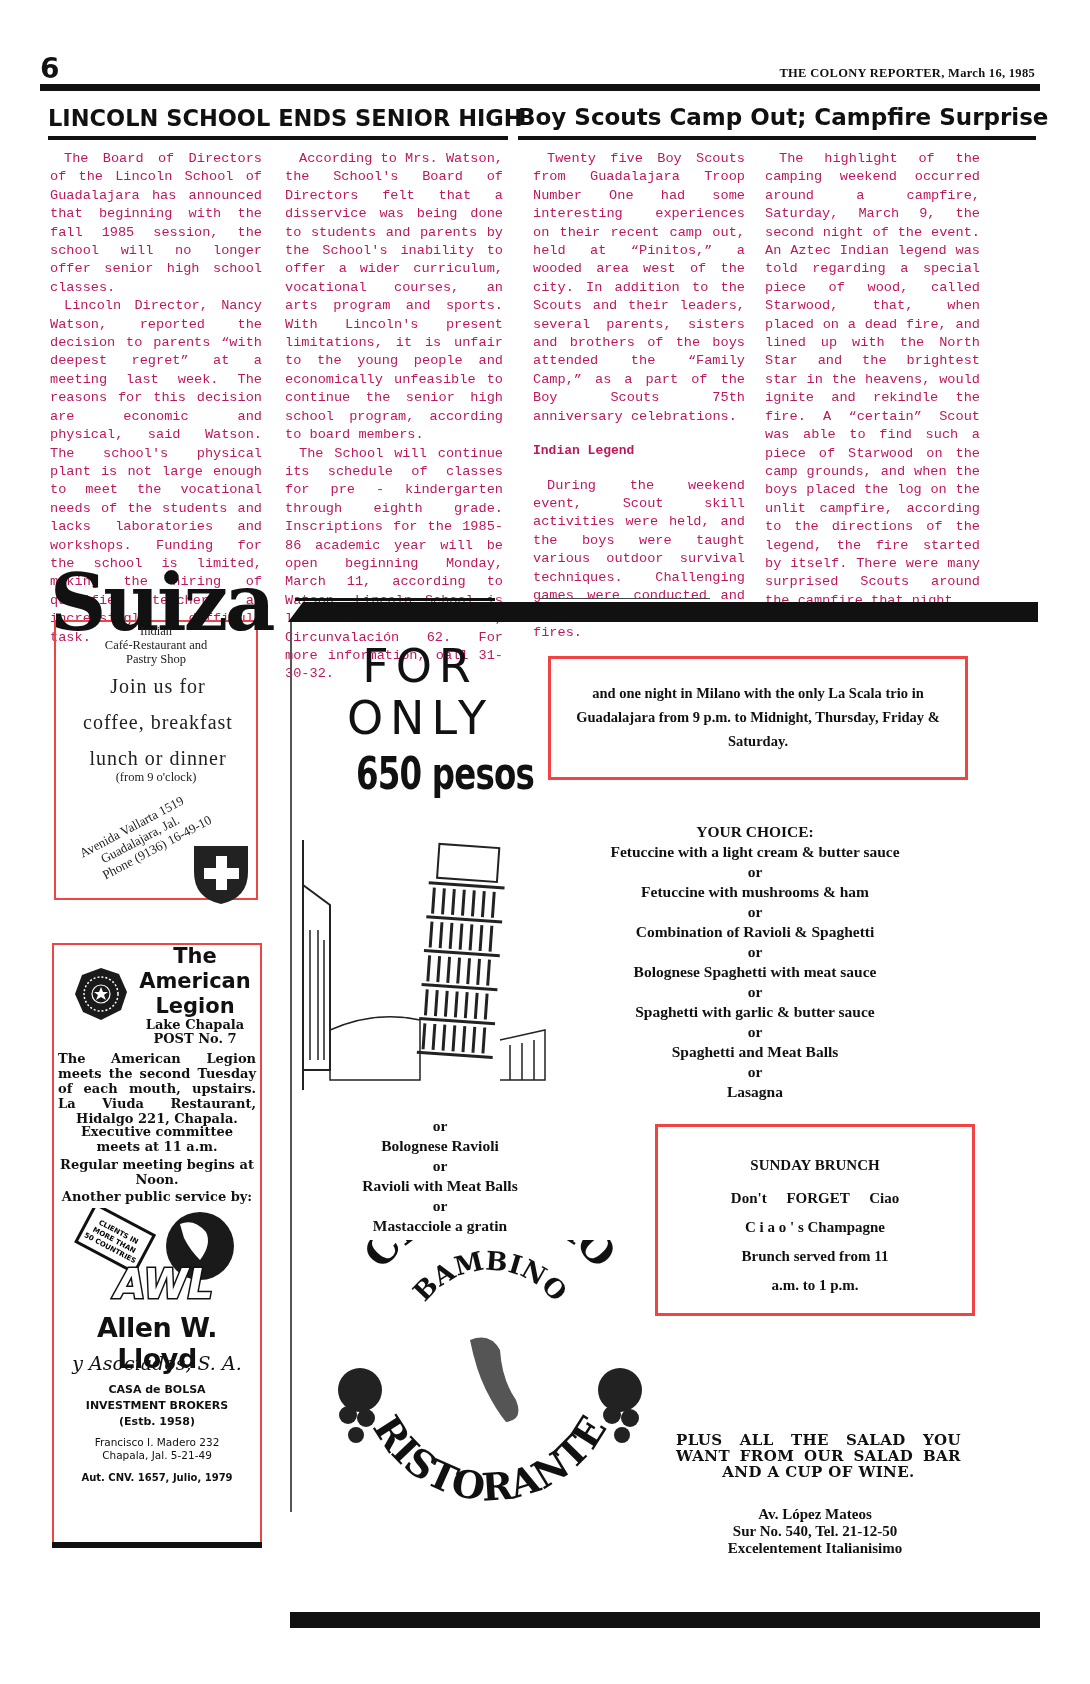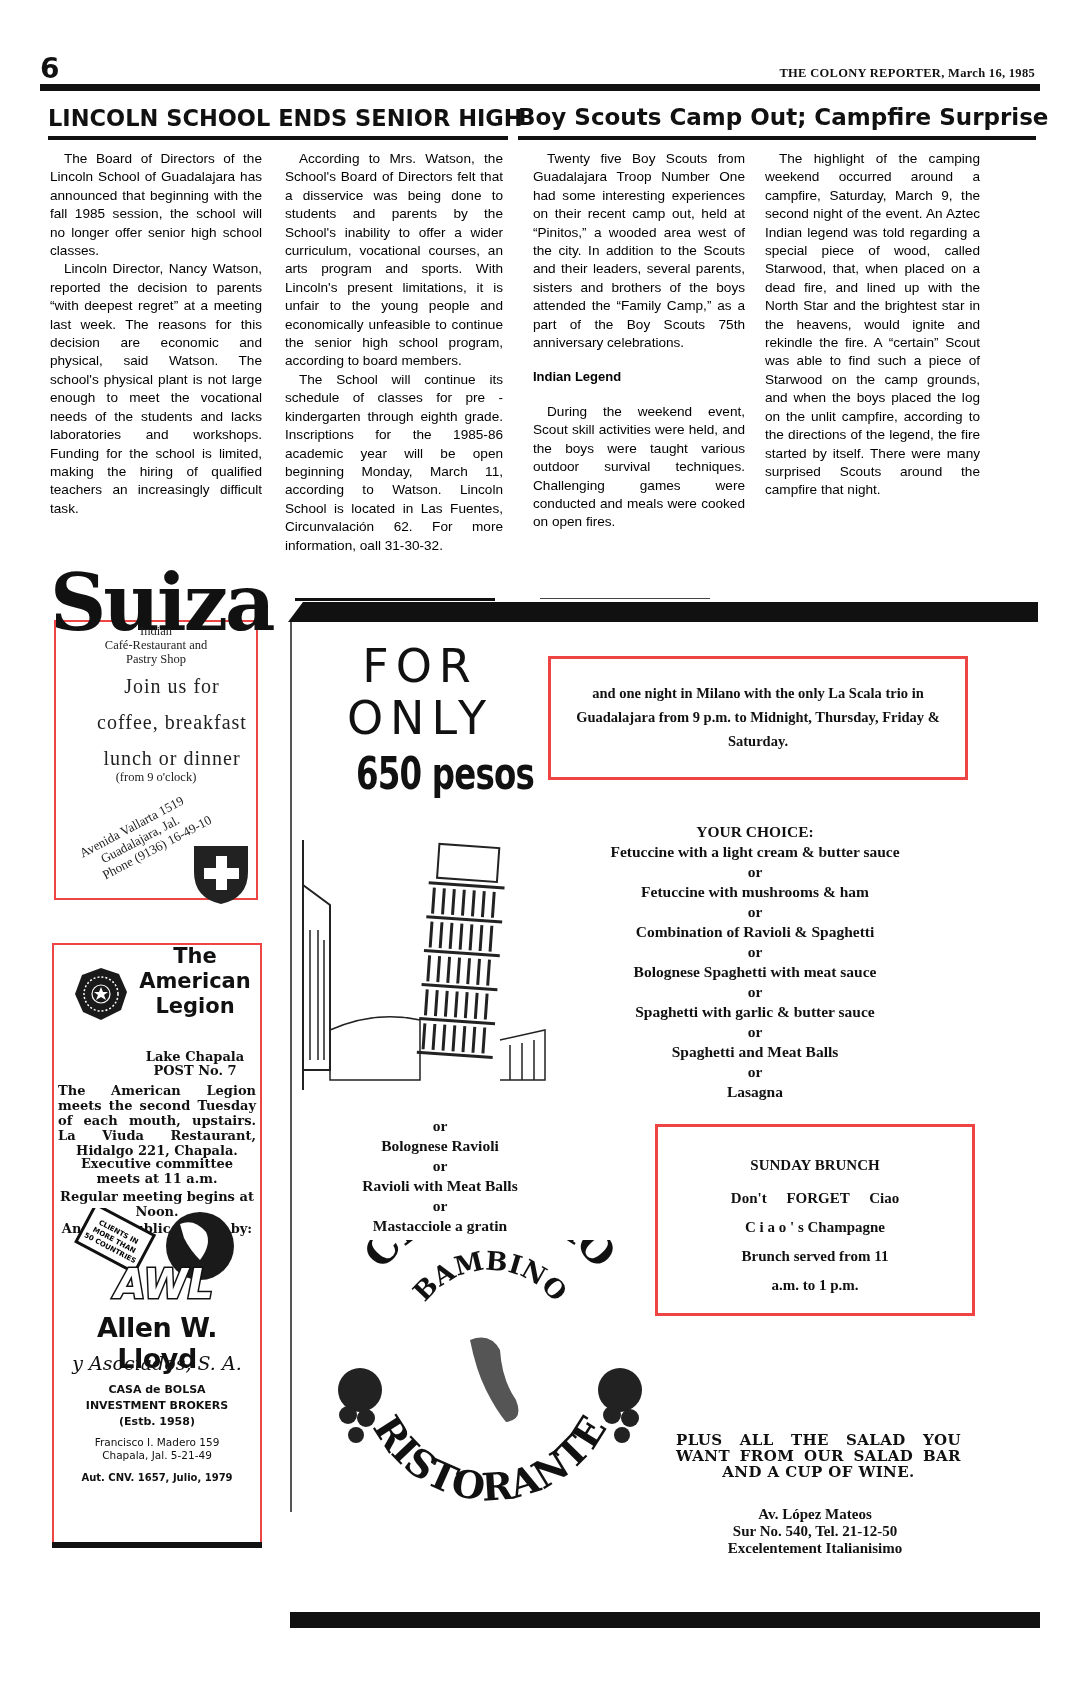--- a/index.html
+++ b/index.html
@@ -3,29 +3,29 @@
 <meta charset="utf-8">
 <style>
   * { box-sizing: border-box; margin: 0; padding: 0; }
   html, body { width: 1090px; height: 1684px; background: #fff; color: #111; overflow: hidden; }
   body { position: relative; font-family: "DejaVu Serif", serif; }
   .abs { position: absolute; }
   .page-num { left: 40px; top: 52px; font: bold 28px "DejaVu Sans", sans-serif; }
   .masthead { left: 660px; top: 66px; width: 375px; text-align: right; font: bold 12.5px "Liberation Serif", serif; letter-spacing: 0.3px; }
   .rule-thick { background: #111; }
   .headline { font-family: "DejaVu Sans", sans-serif; font-weight: bold; white-space: nowrap; }
-  .col { font-family: Liberation Sans, sans-serif; font-size: 13.6px; line-height: 18.4px; text-align: justify; color: #000000; }
+  .col { font-family: Liberation Mono, monospace; font-size: 13.6px; line-height: 18.4px; text-align: justify; color: #be185d; }
   .col p { text-indent: 14px; }
   .subhead { text-align: left; font-weight: bold; font-size: 13px; margin: 16px 0; text-indent: 0 !important; }
   .box { border: 2px solid #ef4444; }
   .center { text-align: center; }
   .suiza-logo { font: bold 78px "DejaVu Serif", serif; letter-spacing: -3px; line-height: 1; text-align: right; }
   .suiza-body { font-family: "Liberation Serif", serif; color: #222; }
   .legion-title { font: bold 21px "DejaVu Sans", sans-serif; line-height: 25px; text-align: center; }
-  .legion-text { font: bold 13px "DejaVu Serif", serif; line-height: 15px; text-align: center; margin-top: 32px; }
+  .legion-text { font: bold 13px "DejaVu Serif", serif; line-height: 15px; text-align: center; }
   .lloyd { font: bold 27px "DejaVu Sans", sans-serif; letter-spacing: -0.5px; }
   .sans-small { font: bold 11px "DejaVu Sans", sans-serif; line-height: 16px; text-align: center; }
   .italy { font: 46px "DejaVu Sans", sans-serif; letter-spacing: 7px; line-height: 52px; text-align: center; }
   .pesos { font: bold 44px "DejaVu Sans Condensed", "DejaVu Sans", sans-serif; transform: scaleX(0.82); transform-origin: left; letter-spacing: -1px; }
   .menu { font: bold 15.5px "Liberation Serif", serif; line-height: 20px; text-align: center; }
   .menu .or { font-weight: bold; }
   .ciao-text { font: bold 15px "Liberation Serif", serif; text-align: center; }
 </style>
 </head>
 <body>
@@ -61,21 +61,21 @@
 <div class="abs" style="left:540px;top:598px;width:170px;height:1px;background:#444;"></div>
 
 <div class="abs" style="left:50px;top:574px;width:210px;height:340px;">
   <div class="abs box" style="left:4px;top:46px;width:204px;height:280px;border-width:2px;"></div>
   <div class="abs suiza-logo" style="left:0;top:-10px;">Suiza</div>
   <div class="abs suiza-body center" style="left:4px;top:50px;width:204px;font-size:12.5px;line-height:14px;">
     <div>Indian</div>
     <div>Café-Restaurant and</div>
     <div>Pastry Shop</div>
   </div>
-  <div class="abs suiza-body center" style="left:20px;top:94px;width:204px;font-size:20px;line-height:36px;letter-spacing:1px;">
+  <div class="abs suiza-body center" style="left:6px;top:94px;width:204px;font-size:20px;line-height:36px;letter-spacing:1px;">
     <div>Join us for</div>
     <div>coffee, breakfast</div>
     <div>lunch or dinner</div>
   </div>
   <div class="abs suiza-body center" style="left:4px;top:196px;width:204px;font-size:12.5px;">(from 9 o'clock)</div>
   <div class="abs suiza-body" style="left:48px;top:268px;font-size:13px;line-height:15px;transform:rotate(-28deg);transform-origin:left bottom;white-space:nowrap;">
     <div>Avenida Vallarta 1519</div>
     <div style="padding-left:16px;">Guadalajara, Jal.</div>
     <div style="padding-left:10px;">Phone (9136) 16-49-10</div>
   </div>
@@ -119,21 +119,21 @@
   <text x="92" y="90" font-family="DejaVu Sans, sans-serif" font-size="40" font-weight="bold" font-style="italic" text-anchor="middle" fill="#fff" stroke="#111" stroke-width="3" paint-order="stroke">AWL</text>
 </svg>
 <div class="abs lloyd center" style="left:54px;top:1312px;width:206px;">Allen W. Lloyd</div>
 <div class="abs center" style="left:54px;top:1352px;width:206px;font:italic 19px 'DejaVu Serif', serif;">y Asociados, S. A.</div>
 <div class="abs sans-small" style="left:54px;top:1382px;width:206px;">
   <div>CASA de BOLSA</div>
   <div>INVESTMENT BROKERS</div>
   <div>(Estb. 1958)</div>
 </div>
 <div class="abs sans-small" style="left:54px;top:1436px;width:206px;font-weight:normal;font-size:10.5px;line-height:13px;">
-  <div>Francisco I. Madero 159</div>
+  <div>Francisco I. Madero 232</div>
   <div>Chapala, Jal. 5-21-49</div>
 </div>
 <div class="abs sans-small" style="left:54px;top:1470px;width:206px;font-size:10px;">Aut. CNV. 1657, Julio, 1979</div>
 <div class="abs rule-thick" style="left:52px;top:1542px;width:210px;height:6px;"></div>
 
 <div class="abs rule-thick" style="left:288px;top:602px;width:750px;height:20px;clip-path:polygon(2% 0,100% 0,100% 100%,0 100%);"></div>
 <div class="abs" style="left:290px;top:622px;width:2px;height:890px;background:#555;"></div>
 <div class="abs rule-thick" style="left:290px;top:1612px;width:750px;height:16px;"></div>
 
 <div class="abs italy" style="left:330px;top:640px;width:180px;">

